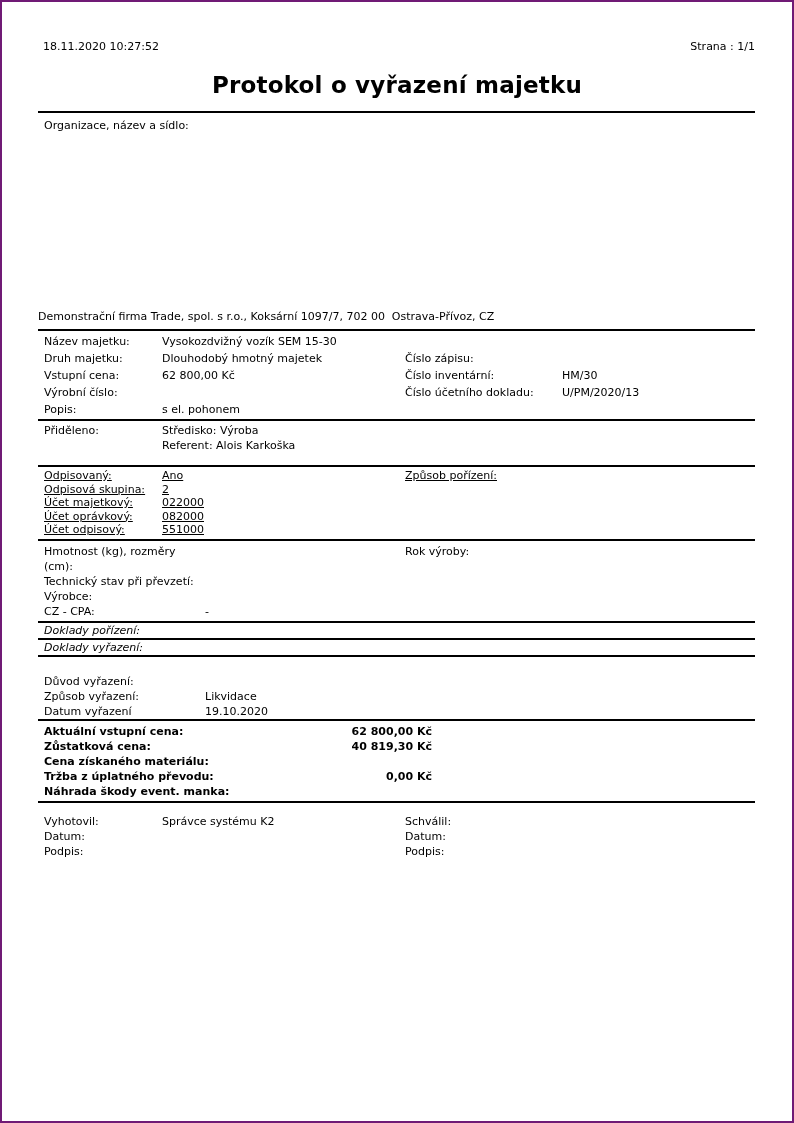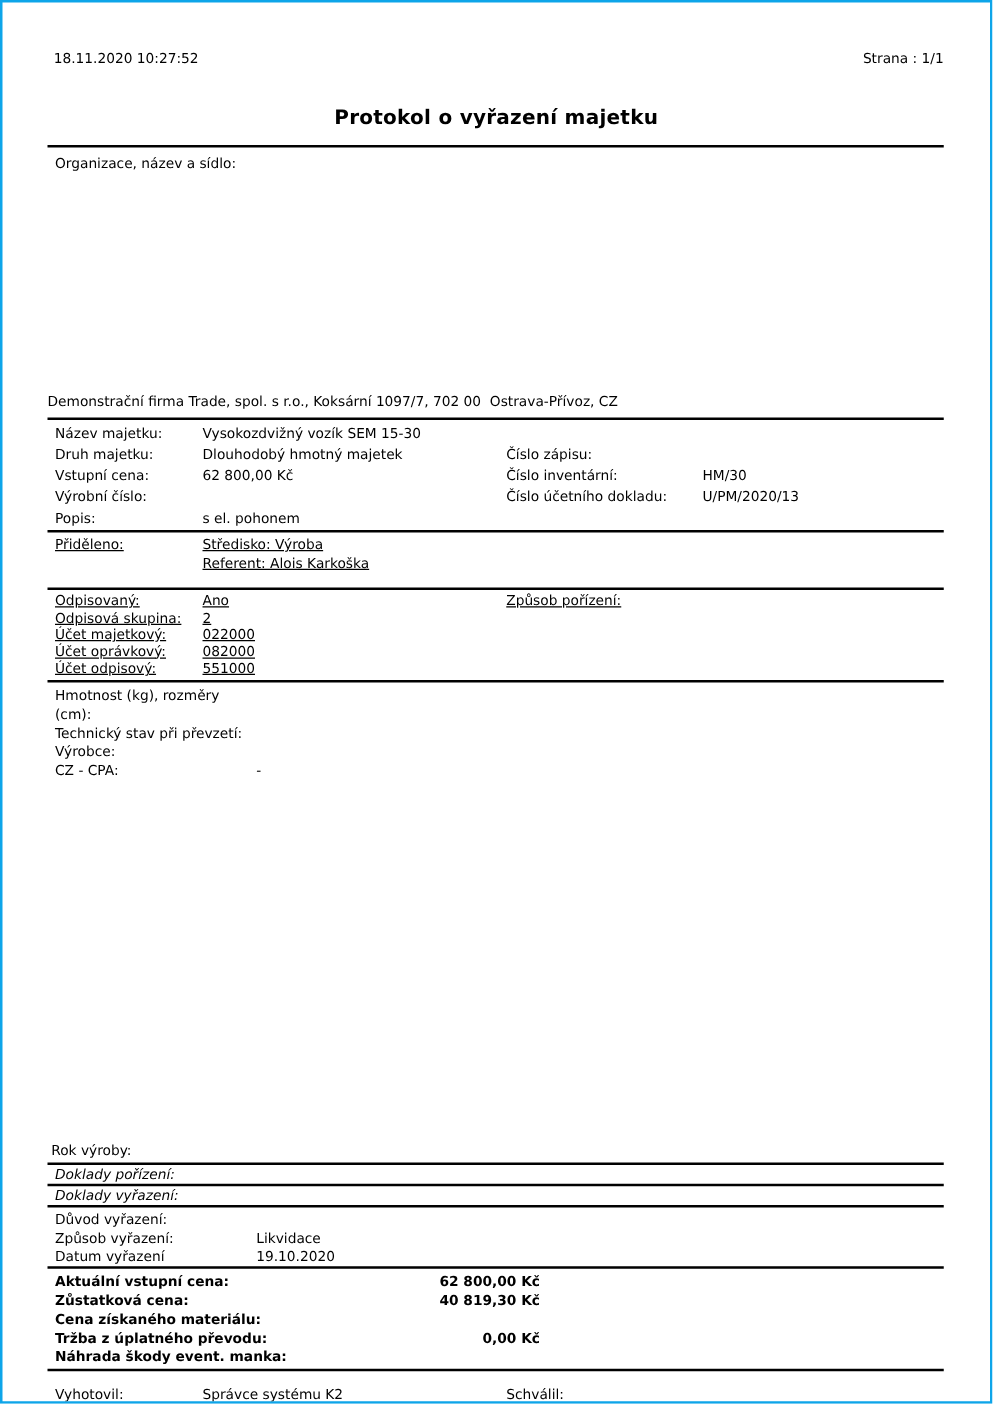--- a/index.html
+++ b/index.html
@@ -1,56 +1,56 @@
 <!DOCTYPE html>
 <html><head>
 <meta charset="utf-8">
 <style>
   * { margin:0; padding:0; box-sizing:border-box; }
   html,body { background:#ffffff; }
   body { font-family:"DejaVu Sans", sans-serif; color:#000; }
   .page {
     width:794px; height:1123px;
-    border:2px solid #0ea5e9;
+    border:2px solid #701a75;
     background:#fff;
     position:relative; overflow:hidden;
   }
   .topbar {
     display:flex; justify-content:space-between;
     padding:38px 37px 0 41px;
     font-size:11px; line-height:14px;
   }
   .company-line { padding:6px 37px 0 41px; font-size:11px; line-height:14px; }
   .doc-title {
-    text-align:center; font-size:16px; font-weight:bold;
-    margin-top:30px; letter-spacing:0.2px;
+    text-align:center; font-size:23px; font-weight:bold;
+    margin-top:18px; letter-spacing:0.2px;
   }
   .content { margin:13px 37px 0 36px; }
   .sect { border-bottom:2px solid #000; font-size:11px; }
   .bt { border-top:2px solid #000;flex-direction:column; }
   .row { display:flex; line-height:15px; }
   .lbl { padding-left:6px; flex:0 0 124px; }
   .lbl-wide { padding-left:6px; flex:0 0 191px; }
   .lbl-mid { padding-left:6px; flex:0 0 167px; }
   .lbl-r { padding-left:3px; flex:0 0 160px; }
   .val { flex:1; }
   .pre { white-space:pre; }
   .orgrow { display:flex; padding:6px 0 5px 0; line-height:14px; }
   .twocol { display:flex; }
   .col-l { flex:0 0 364px; }
   .col-r { flex:1; }
   .asset { padding:2px 0 1px 0; }
   .asset .row { line-height:17px; }
   .asset .col-r { padding-top:17px; }
-  .assignment { padding:2px 0 12px 0;text-decoration:underline; }
+  .assignment { padding:2px 0 12px 0; }
   .depre { padding:2px 0 2px 0; }
   .depre .row { line-height:13.5px;text-decoration:underline; }
-  .technical { padding:3px 0 2px 0;flex-direction:column; }
+  .technical { padding:3px 0 2px 0; }
   .docs-row { line-height:16px;font-style:italic; }
-  .disposal { padding:2px 0 0 0; }
+  .disposal { padding:17px 0 0 0; }
   .money { padding:3px 0 2px 0;font-weight:bold; }
   .money-row { position:relative; display:flex; line-height:15px; }
   .money-lbl { padding-left:6px; }
   .money-val { position:absolute; left:160px; width:234px; text-align:right; }
   .signatures { border-bottom:none; padding-top:11px; }
 </style>
 </head>
 <body>
 
 <div class="page">

